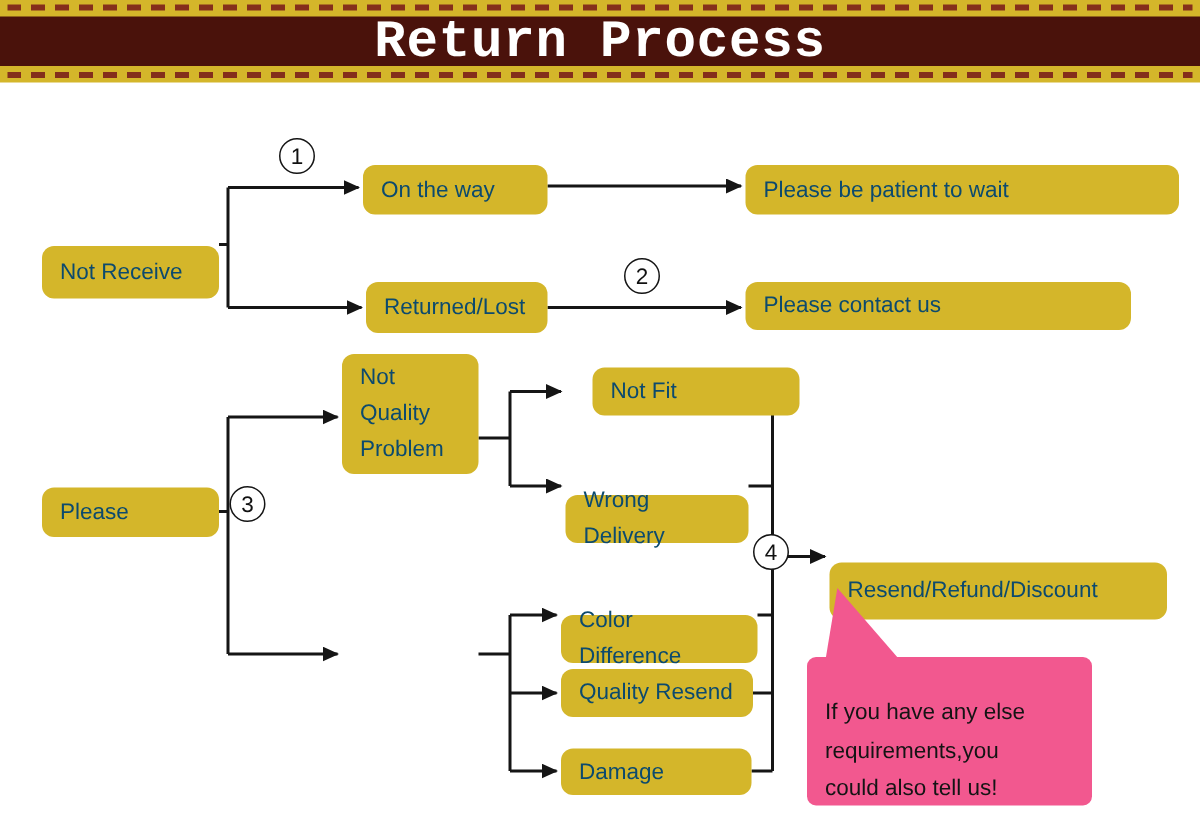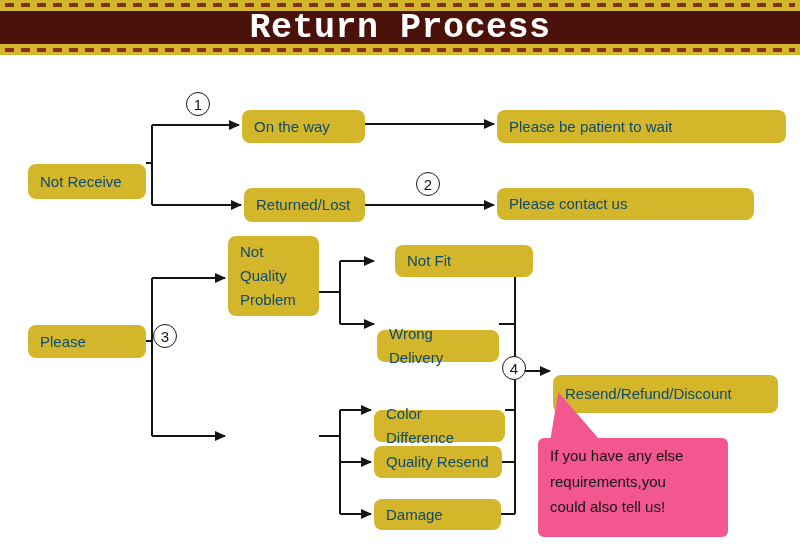--- a/index.html
+++ b/index.html
@@ -28,21 +28,21 @@
   
   .step { position:absolute; z-index:3; width:24px; height:24px; border:1.6px solid var(--ink);
           border-radius:50%; background:#fff; color:#111; display:flex; align-items:center;
           justify-content:center; font-size:15px; }
 
   
   .note-tail { position:absolute; z-index:2; left:548px; top:392px; width:64px; height:62px;
                background:var(--pink); clip-path:polygon(16% 0, 0 100%, 100% 100%); }
   .note { position:absolute; z-index:3; left:538px; top:438px; width:190px; height:99px;
           background:var(--pink); border-radius:6px; color:#141414; font-size:15px;
-          line-height:1.7; padding:5px 12px; white-space:pre-line; }
+          line-height:1.7; padding:24px 12px; white-space:pre-line; }
 </style>
 </head>
 <body>
 
 <div class="canvas">
 
   <header class="banner">
     <div class="stitch stitch-top"></div>
     <div class="band">
       <h1>Return Process</h1>

